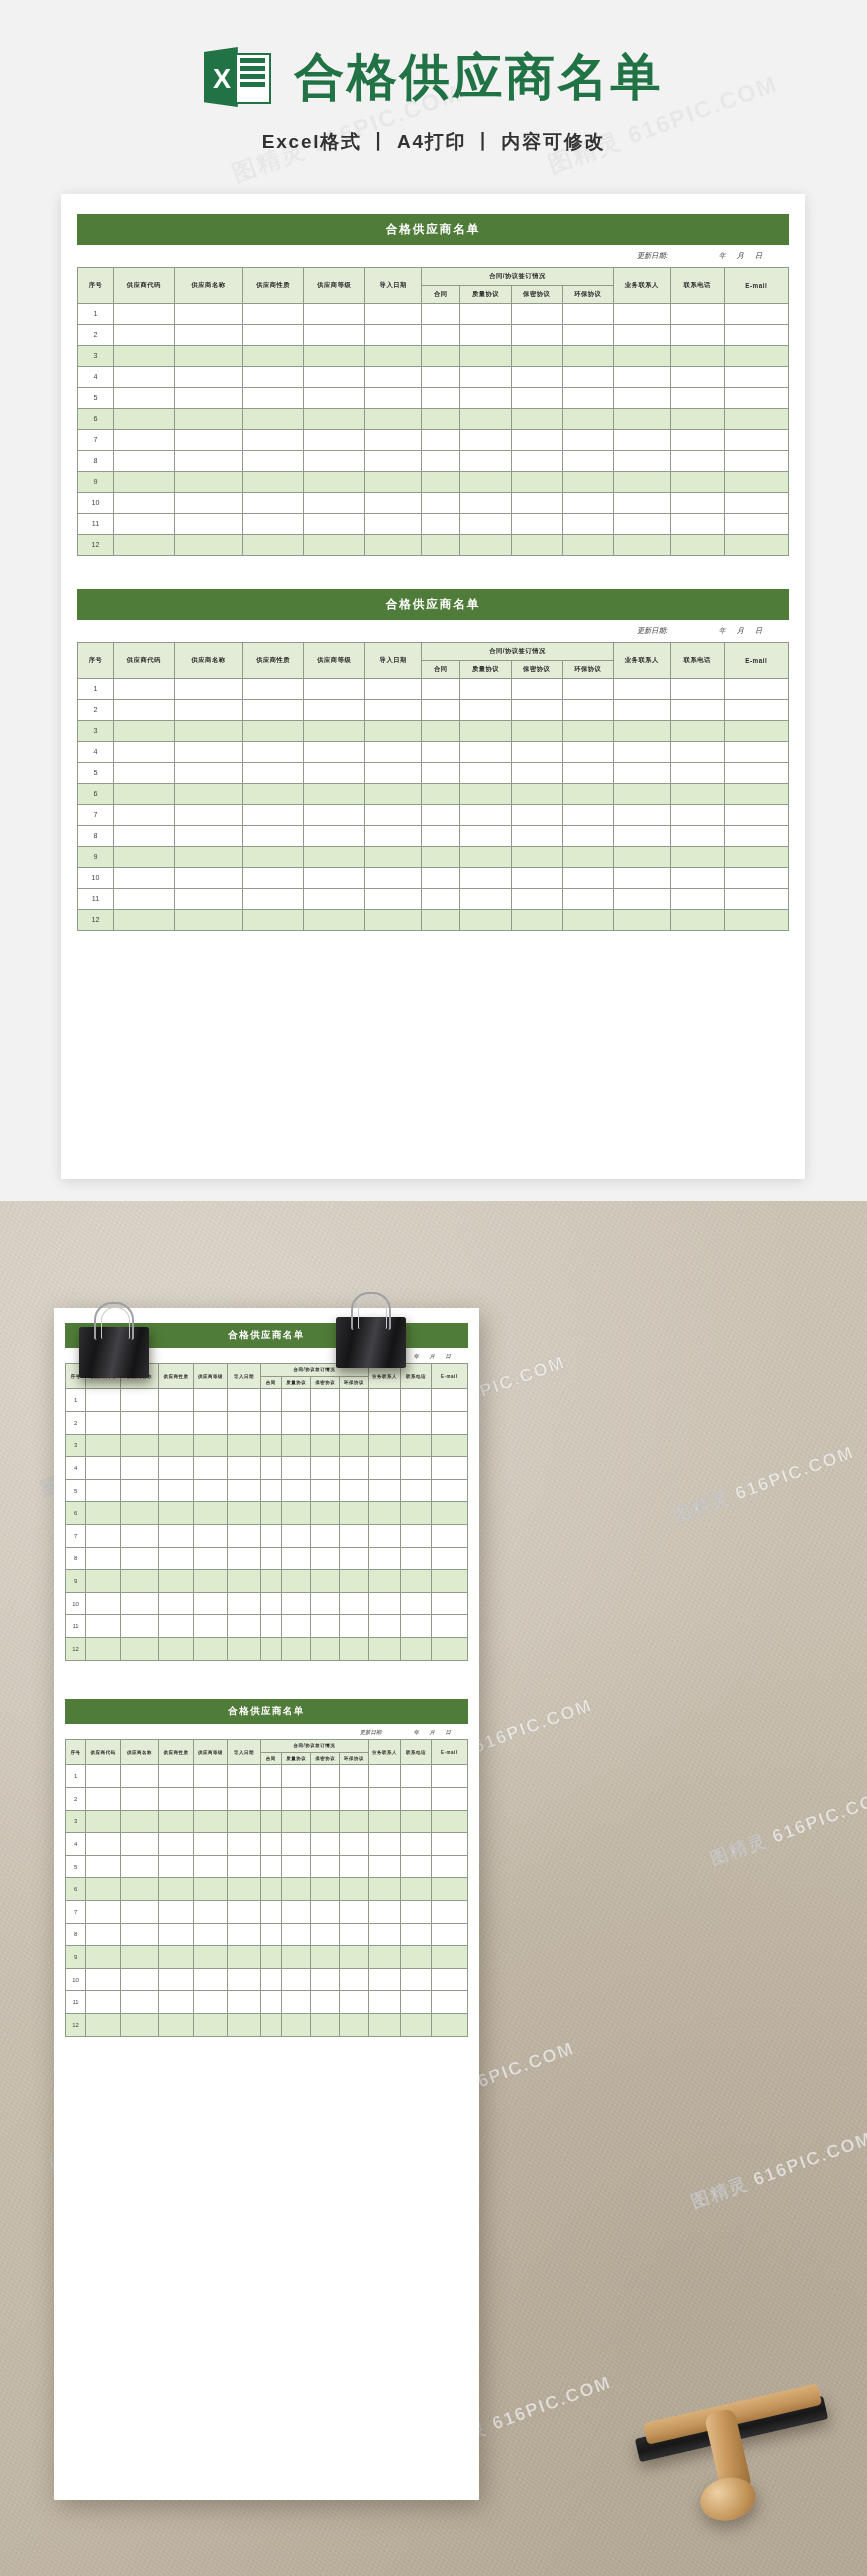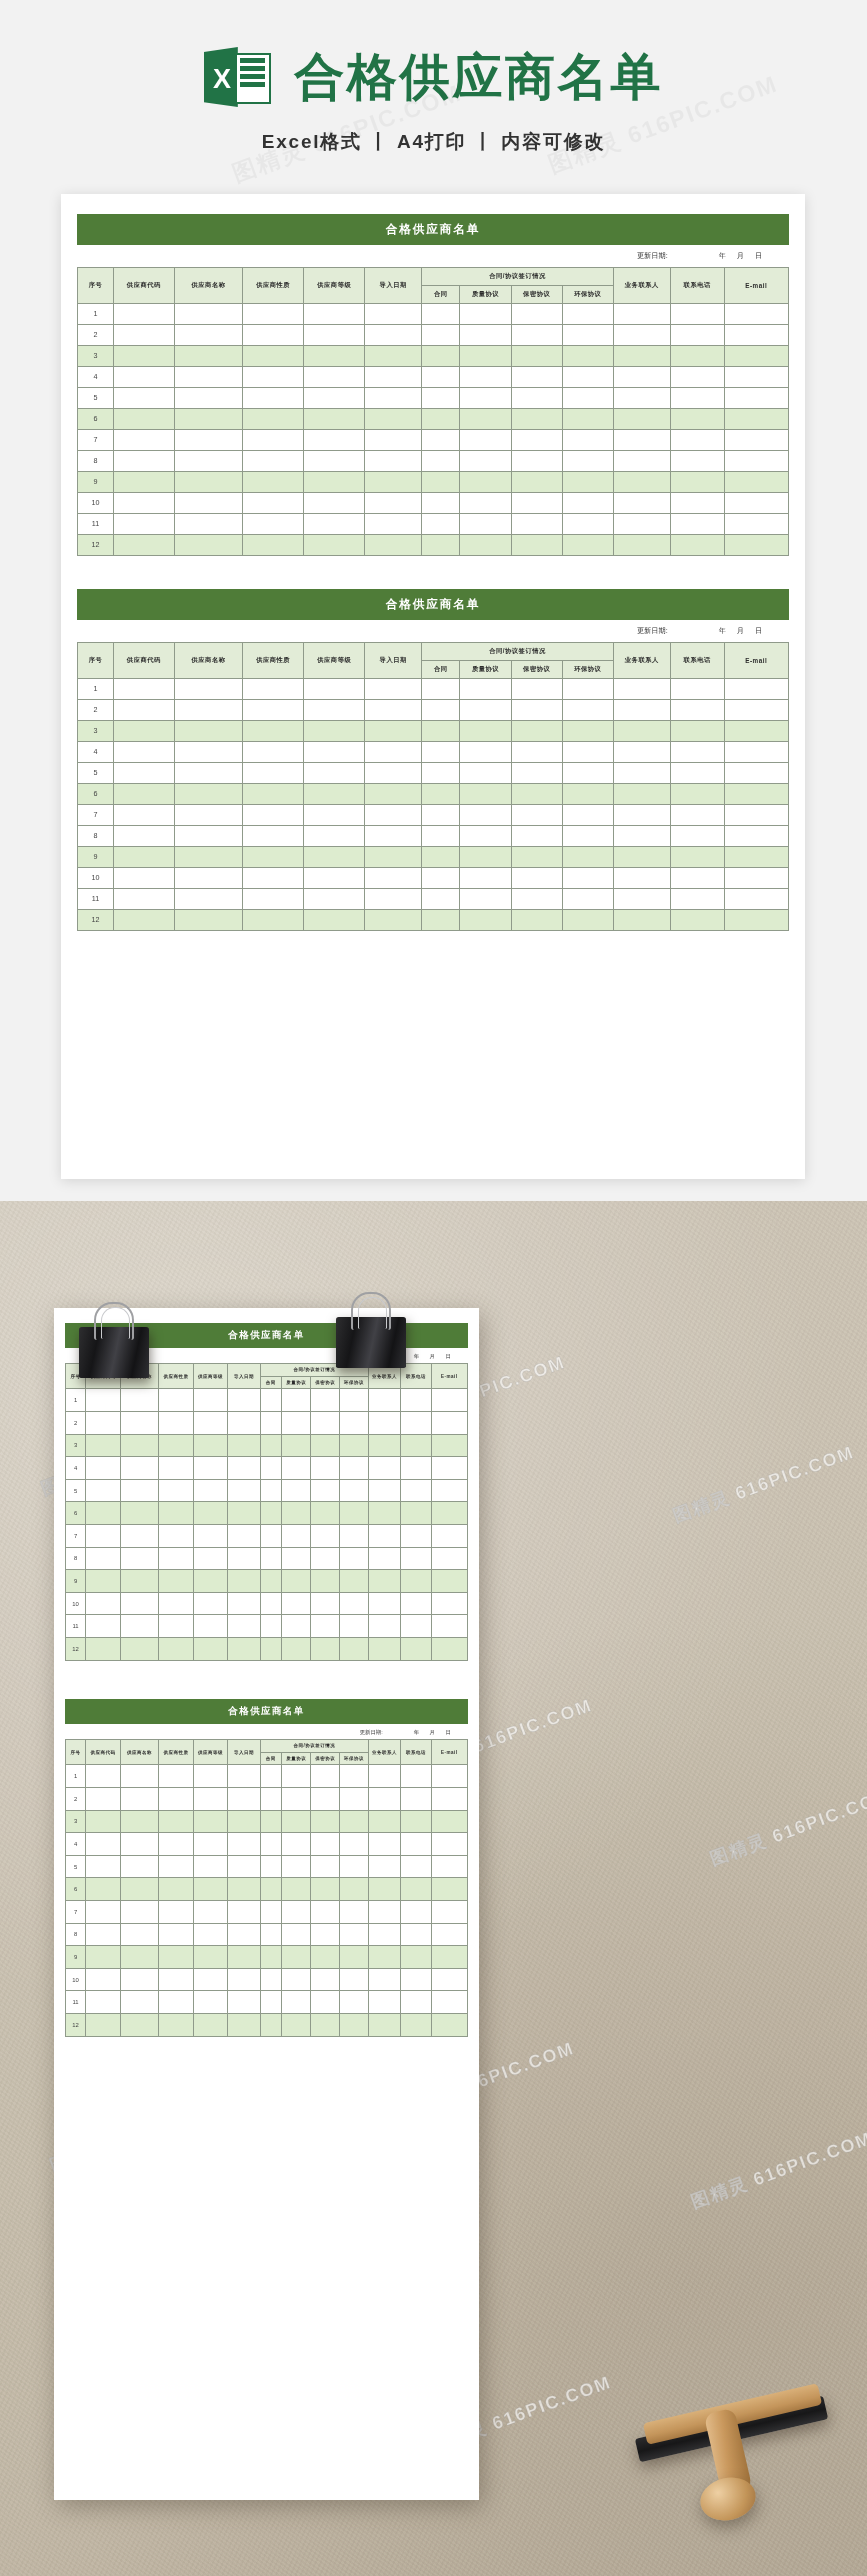--- a/index.html
+++ b/index.html
@@ -105,20 +105,21 @@
     padding: 8.1px 0;
   }
   .tbl-daterow {
     display: flex;
     justify-content: flex-end;
     align-items: center;
     gap: 51px;
     font-size: 7.2px;
     color: #333;
     padding: 6.3px 22px 5.4px 0;
+    font-style: italic;
   }
   .tbl-daterow .ymd { letter-spacing: 4.5px; }
 
   table.grid {
     width: 100%;
     border-collapse: collapse;
     table-layout: fixed;
   }
   table.grid th, table.grid td {
     border: 0.9px solid #8f9a8a;

